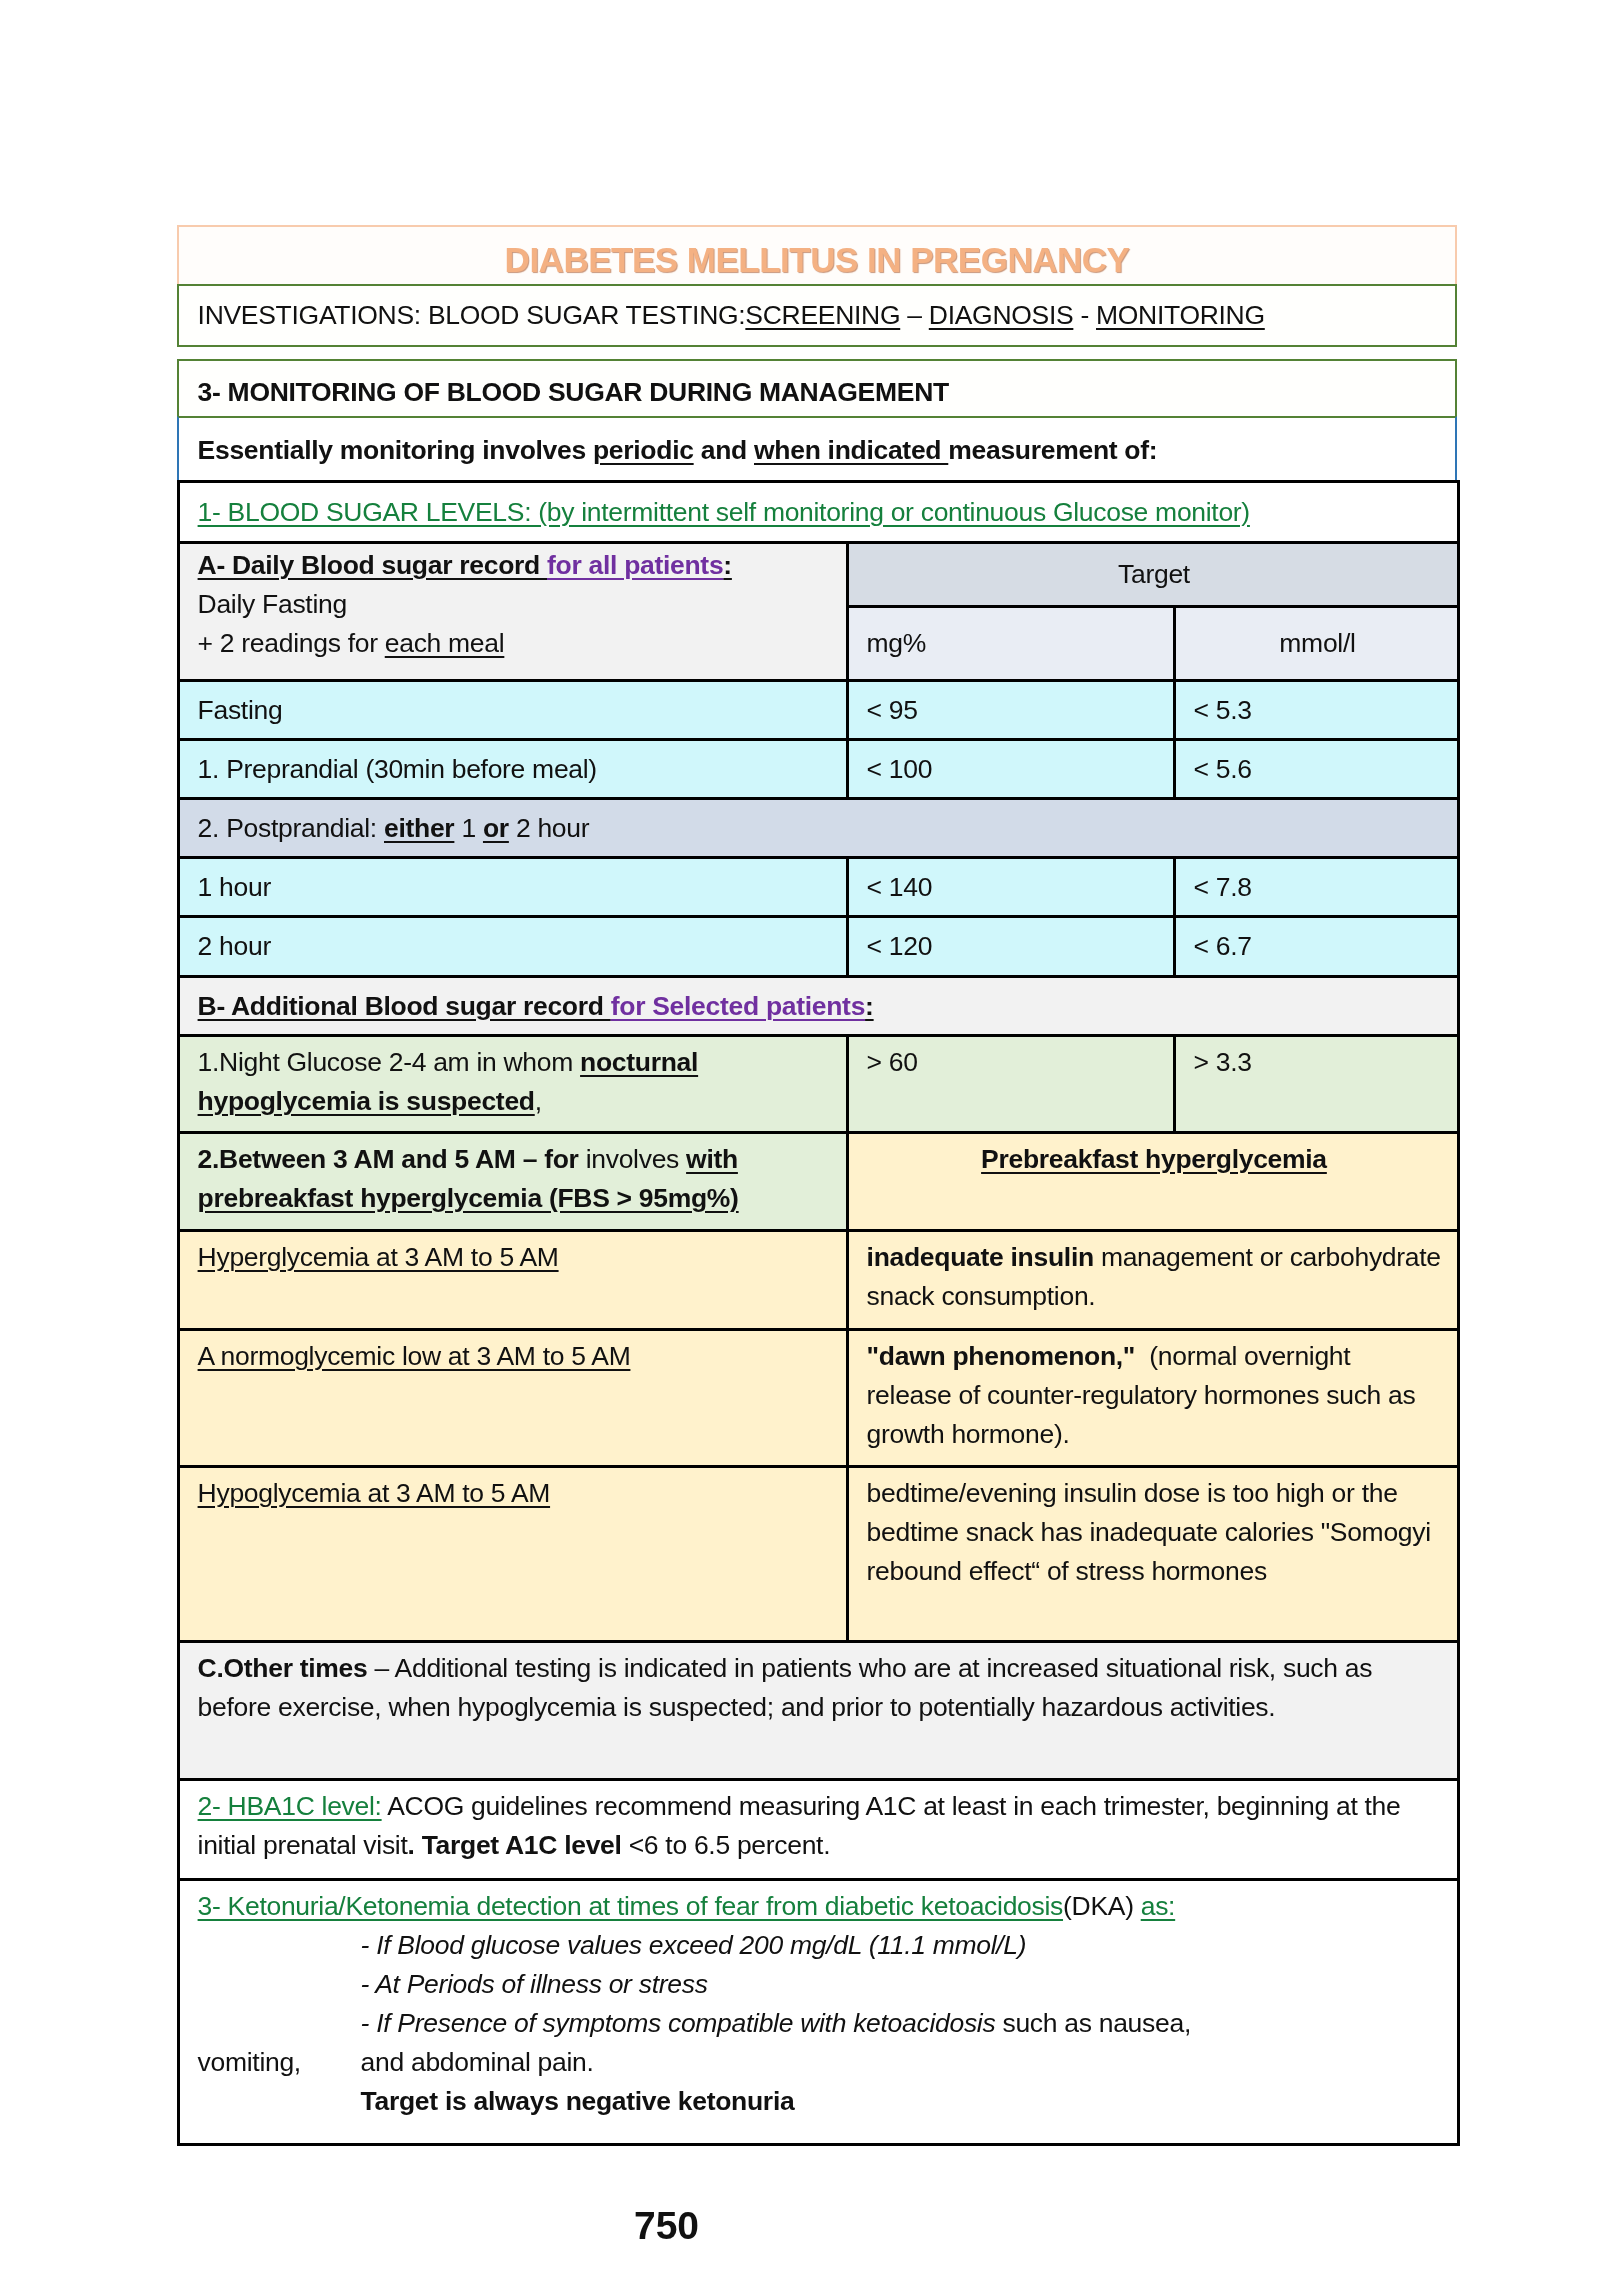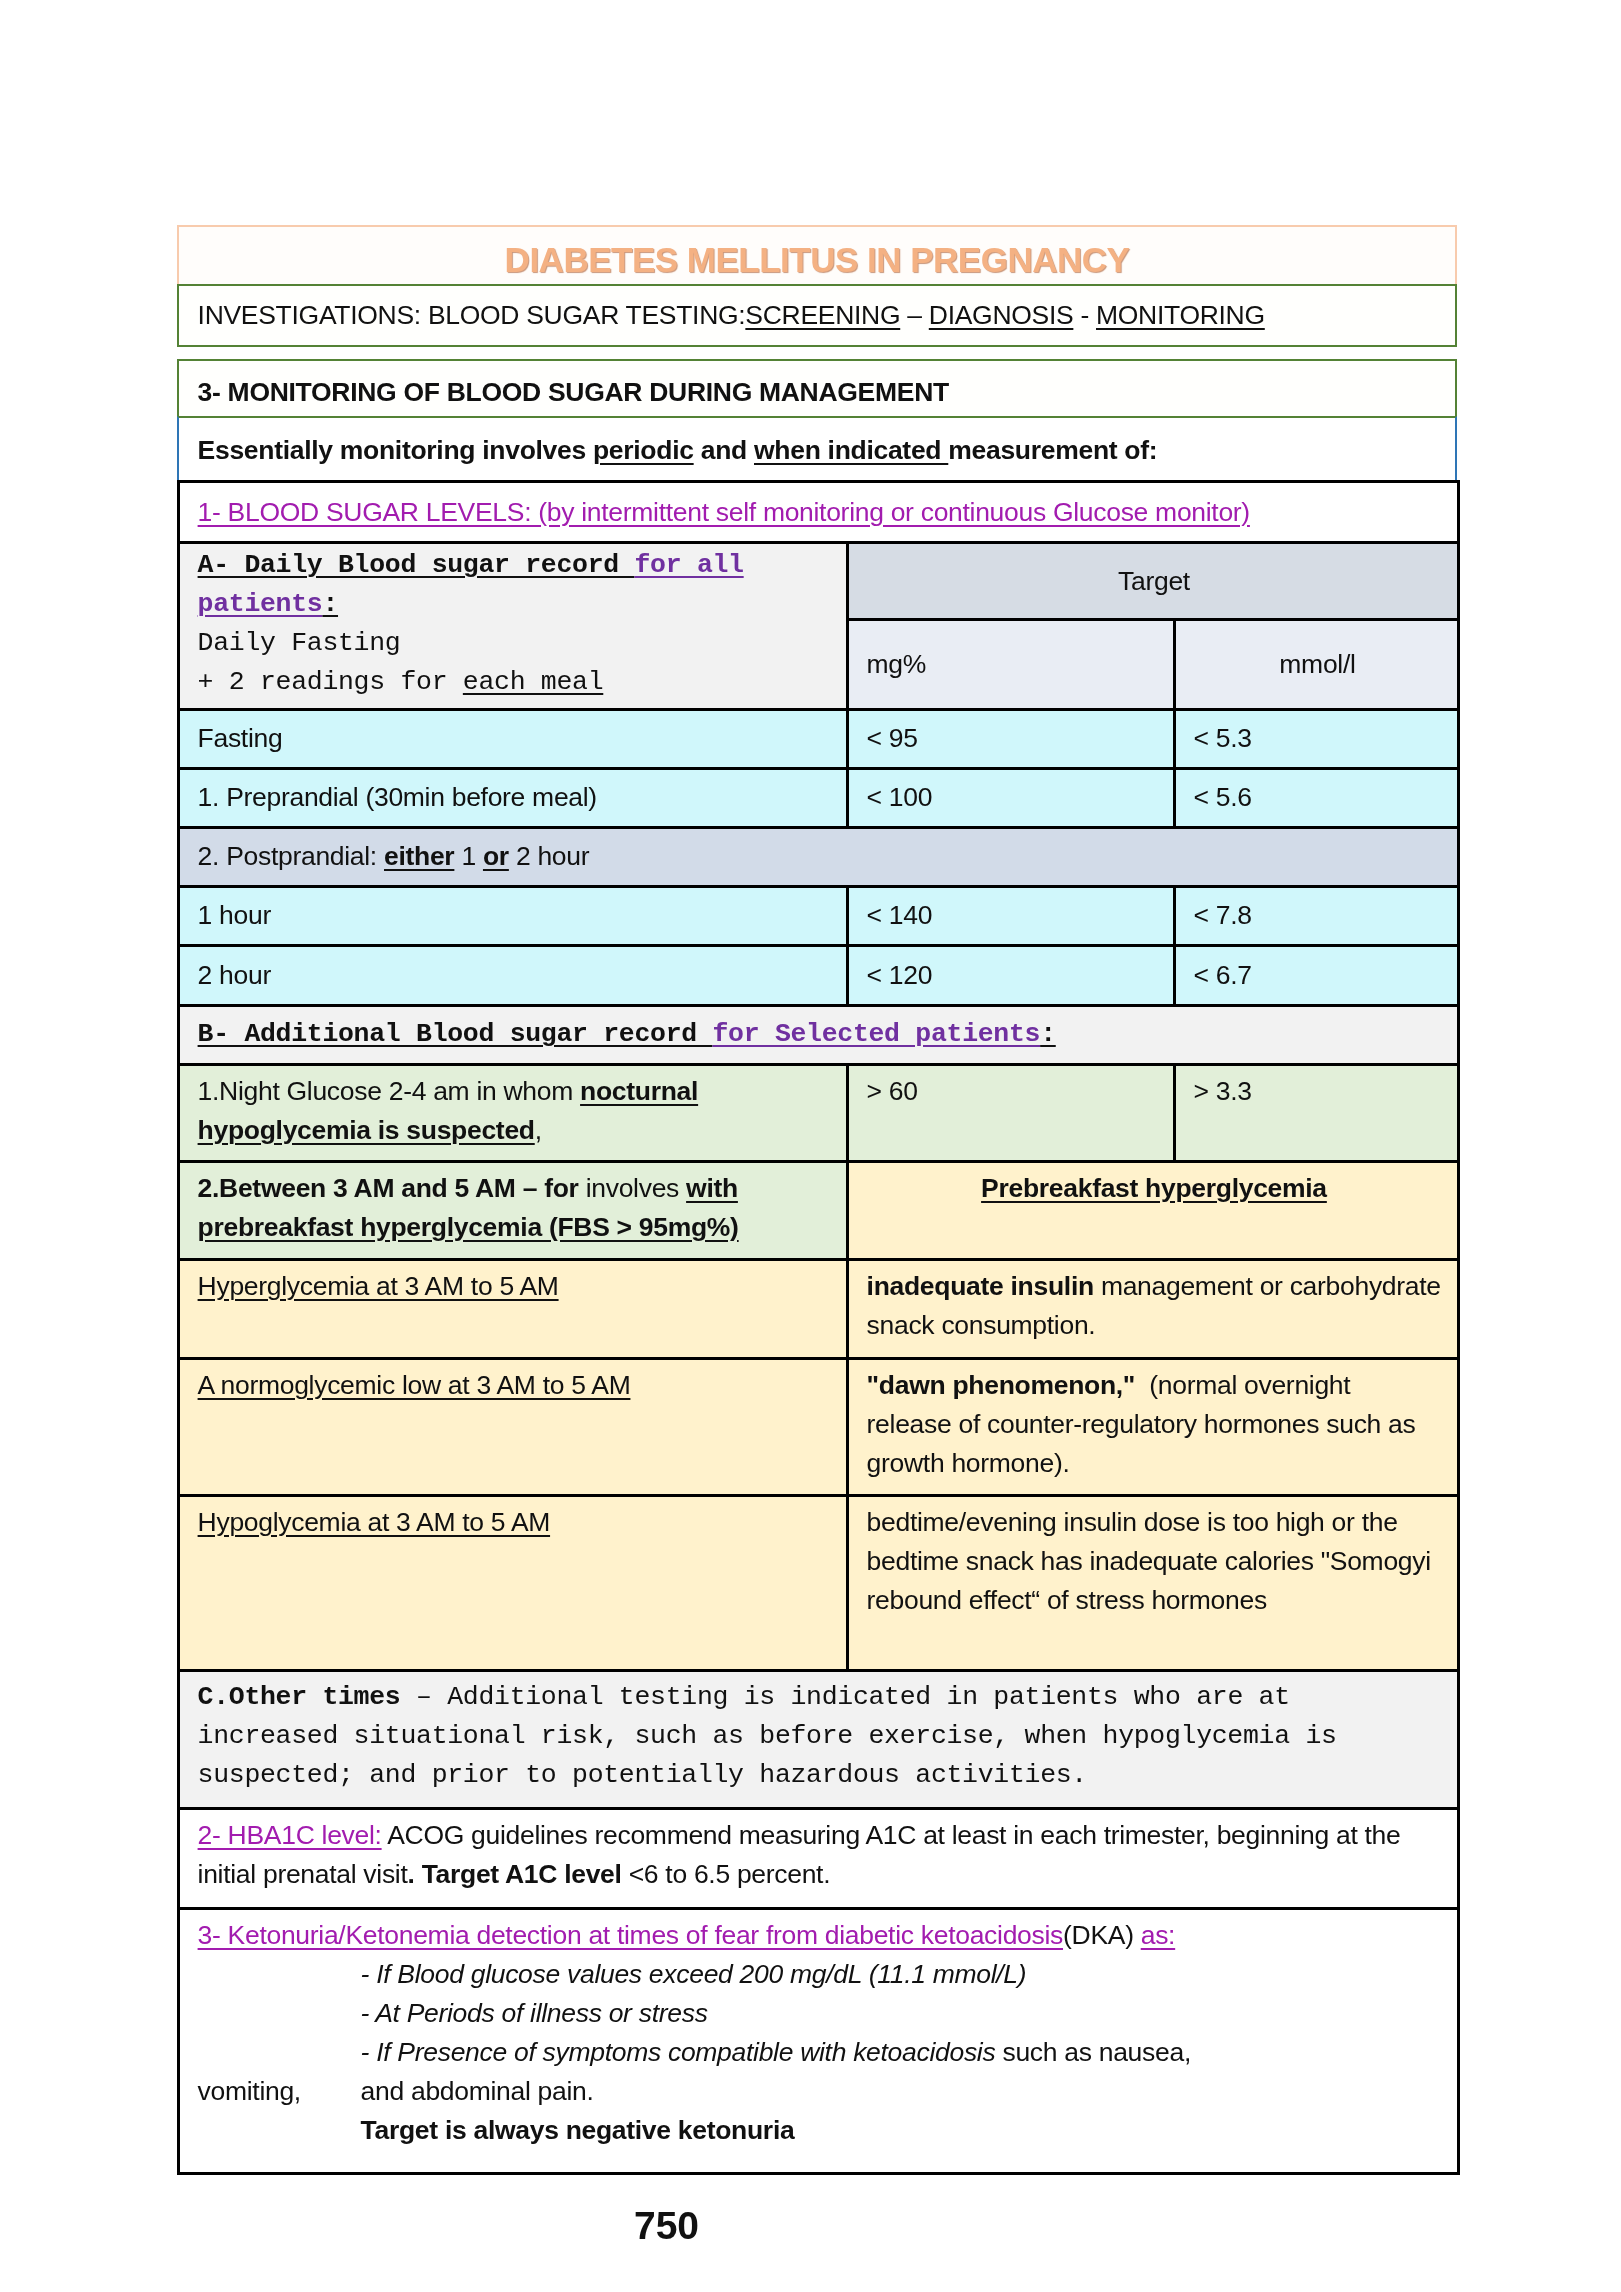--- a/index.html
+++ b/index.html
@@ -3,38 +3,38 @@
 <meta charset="utf-8">
 <style>
   html, body { margin:0; padding:0; background:#ffffff; }
   body { width:1621px; height:2293px; position:relative; font-family:"Liberation Sans", sans-serif; color:#111; overflow:hidden; }
   .page { position:absolute; left:0; top:0; width:1621px; height:2293px; }
   .box { position:absolute; box-sizing:border-box; }
   .txt { font-size:26.5px; line-height:39px; letter-spacing:-0.3px; }
   .b { font-weight:bold; }
   .u { text-decoration:underline; text-underline-offset:3.9px; text-decoration-thickness:2px; }
   .i { font-style:italic; }
-  .blue { color:#a21caf; }
+  .blue { color:#15803d; }
   .purple { color:#7030a0; }
 
   
   #title-box { left:177px; top:225px; width:1280px; height:69px; border:2.9px solid #f8cbad; background:#fffdfb; display:flex; align-items:center; justify-content:center; }
   #title-box .t { font-size:35px; font-weight:bold; color:#f4b183; letter-spacing:-0.5px; text-shadow:1px 1px 1px #c9967a; }
 
   
   .grn { border:2.9px solid #548235; background:#fffffd; }
   #inv-row { left:177px; top:284px; width:1280px; height:63px; padding:0 0 0 18.6px; display:flex; align-items:center; }
   #mon-row { left:177px; top:359px; width:1280px; height:66px; padding:0 0 0 18.6px; display:flex; align-items:center; }
   #ess-row { left:177px; top:416px; width:1280px; height:67px; padding:0 0 0 18.6px; display:flex; align-items:center; border:2px solid #2e75b6; border-top:2.9px solid #548235; border-bottom:none; background:#fff; }
 
   
   #main-table { position:absolute; left:177px; top:480px; width:1281px; border-collapse:collapse; table-layout:fixed; }
   #main-table td { border:3.9px solid #000; padding:5.9px 15.7px 5.9px 17.6px; vertical-align:top; font-size:26.5px; line-height:39px; letter-spacing:-0.3px; box-sizing:border-box; }
   .c-white { background:#ffffff; }
-  .c-grey { background:#f2f2f2;font-family:Liberation Mono, monospace; }
+  .c-grey { background:#f2f2f2; }
   .c-hdr { background:#d6dce4; }
   .c-hdr2 { background:#e9edf4; }
   .c-cyan { background:#d0f7fb; }
   .c-band { background:#d2dbe8; }
   .c-green { background:#e2efd9; }
   .c-yellow { background:#fff2cc; }
   .center { text-align:center; }
   .vmid { vertical-align:middle !important; }
 
   #page-number { position:absolute; left:0; width:1333px; top:2204px; text-align:center; font-size:39px; font-weight:bold; font-family:"Liberation Sans", sans-serif; }

